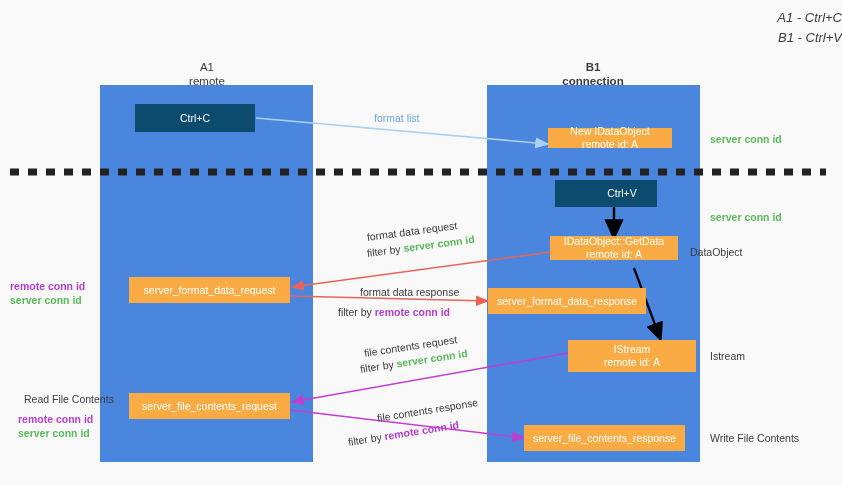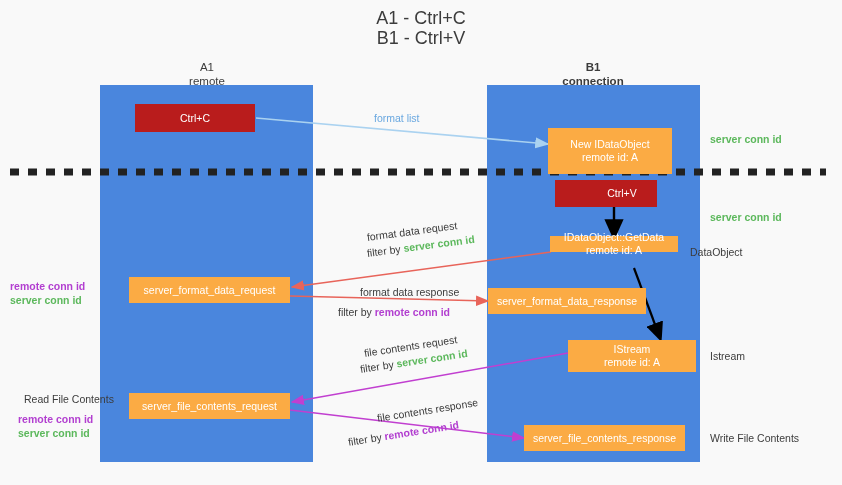--- a/index.html
+++ b/index.html
@@ -8,37 +8,37 @@
     background:#f9f9f9;
     font-family:"Liberation Sans", sans-serif;
     overflow:hidden;
     position:relative;
   }
   #stage{position:absolute;left:0;top:0;width:842px;height:485px;}
   svg.layer{position:absolute;left:0;top:0;width:842px;height:485px;pointer-events:none;}
 
   .title{
     position:absolute;left:0;top:8px;width:842px;
-    text-align:center;color:#3c3c3c;font-size:18px;line-height:20px;
+    text-align:right;color:#3c3c3c;font-size:13px;line-height:20px;font-style:italic;
   }
 
   .col-head{
     position:absolute;text-align:center;color:#3c3c3c;
     font-size:11.5px;line-height:14px;width:160px;
   }
 
   .panel{position:absolute;background:#4a86dd;}
 
   .box{
     position:absolute;box-sizing:border-box;
     display:flex;align-items:center;justify-content:center;
     text-align:center;color:#ffffff;font-size:10.5px;line-height:13px;
   }
   .box.orange{background:#fbab44;}
-  .box.green{background:#b91c1c;}
+  .box.green{background:#0c4a6e;}
 
   .side-label{
     position:absolute;font-size:10.5px;line-height:14px;color:#3c3c3c;
   }
   .side-label.green{color:#5cb85c;font-weight:bold;}
   .side-label.purple{color:#b23fd0;font-weight:bold;}
 
   .edge-label{
     position:absolute;font-size:10.5px;line-height:14px;
     color:#3c3c3c;white-space:nowrap;
@@ -110,30 +110,30 @@
   </div>
 
   <div class="box orange" style="left:129px;top:393px;width:161px;height:26px;">
     <span>server_file_contents_request</span>
   </div>
 
   <div class="box orange" style="left:129px;top:277px;width:161px;height:26px;">
     <span>server_format_data_request</span>
   </div>
 
-  <div class="box orange" style="left:548px;top:128px;width:124px;height:46px;flex-direction:column;">
+  <div class="box orange" style="left:548px;top:128px;width:124px;height:20px;flex-direction:column;">
     <span>New IDataObject</span>
     <span>remote id: A</span>
   </div>
 
   <div class="box green" style="left:555px;top:180px;width:102px;height:27px;padding-left:32px;">
     <span>Ctrl+V</span>
   </div>
 
-  <div class="box orange" style="left:550px;top:236px;width:128px;height:16px;flex-direction:column;">
+  <div class="box orange" style="left:550px;top:236px;width:128px;height:24px;flex-direction:column;">
     <span>IDataObject::GetData</span>
     <span>remote id: A</span>
   </div>
 
   <div class="box orange" style="left:488px;top:288px;width:158px;height:26px;justify-content:center;">
     <span>server_format_data_response</span>
   </div>
 
   <div class="box orange" style="left:568px;top:340px;width:128px;height:32px;flex-direction:column;">
     <span>IStream</span>

